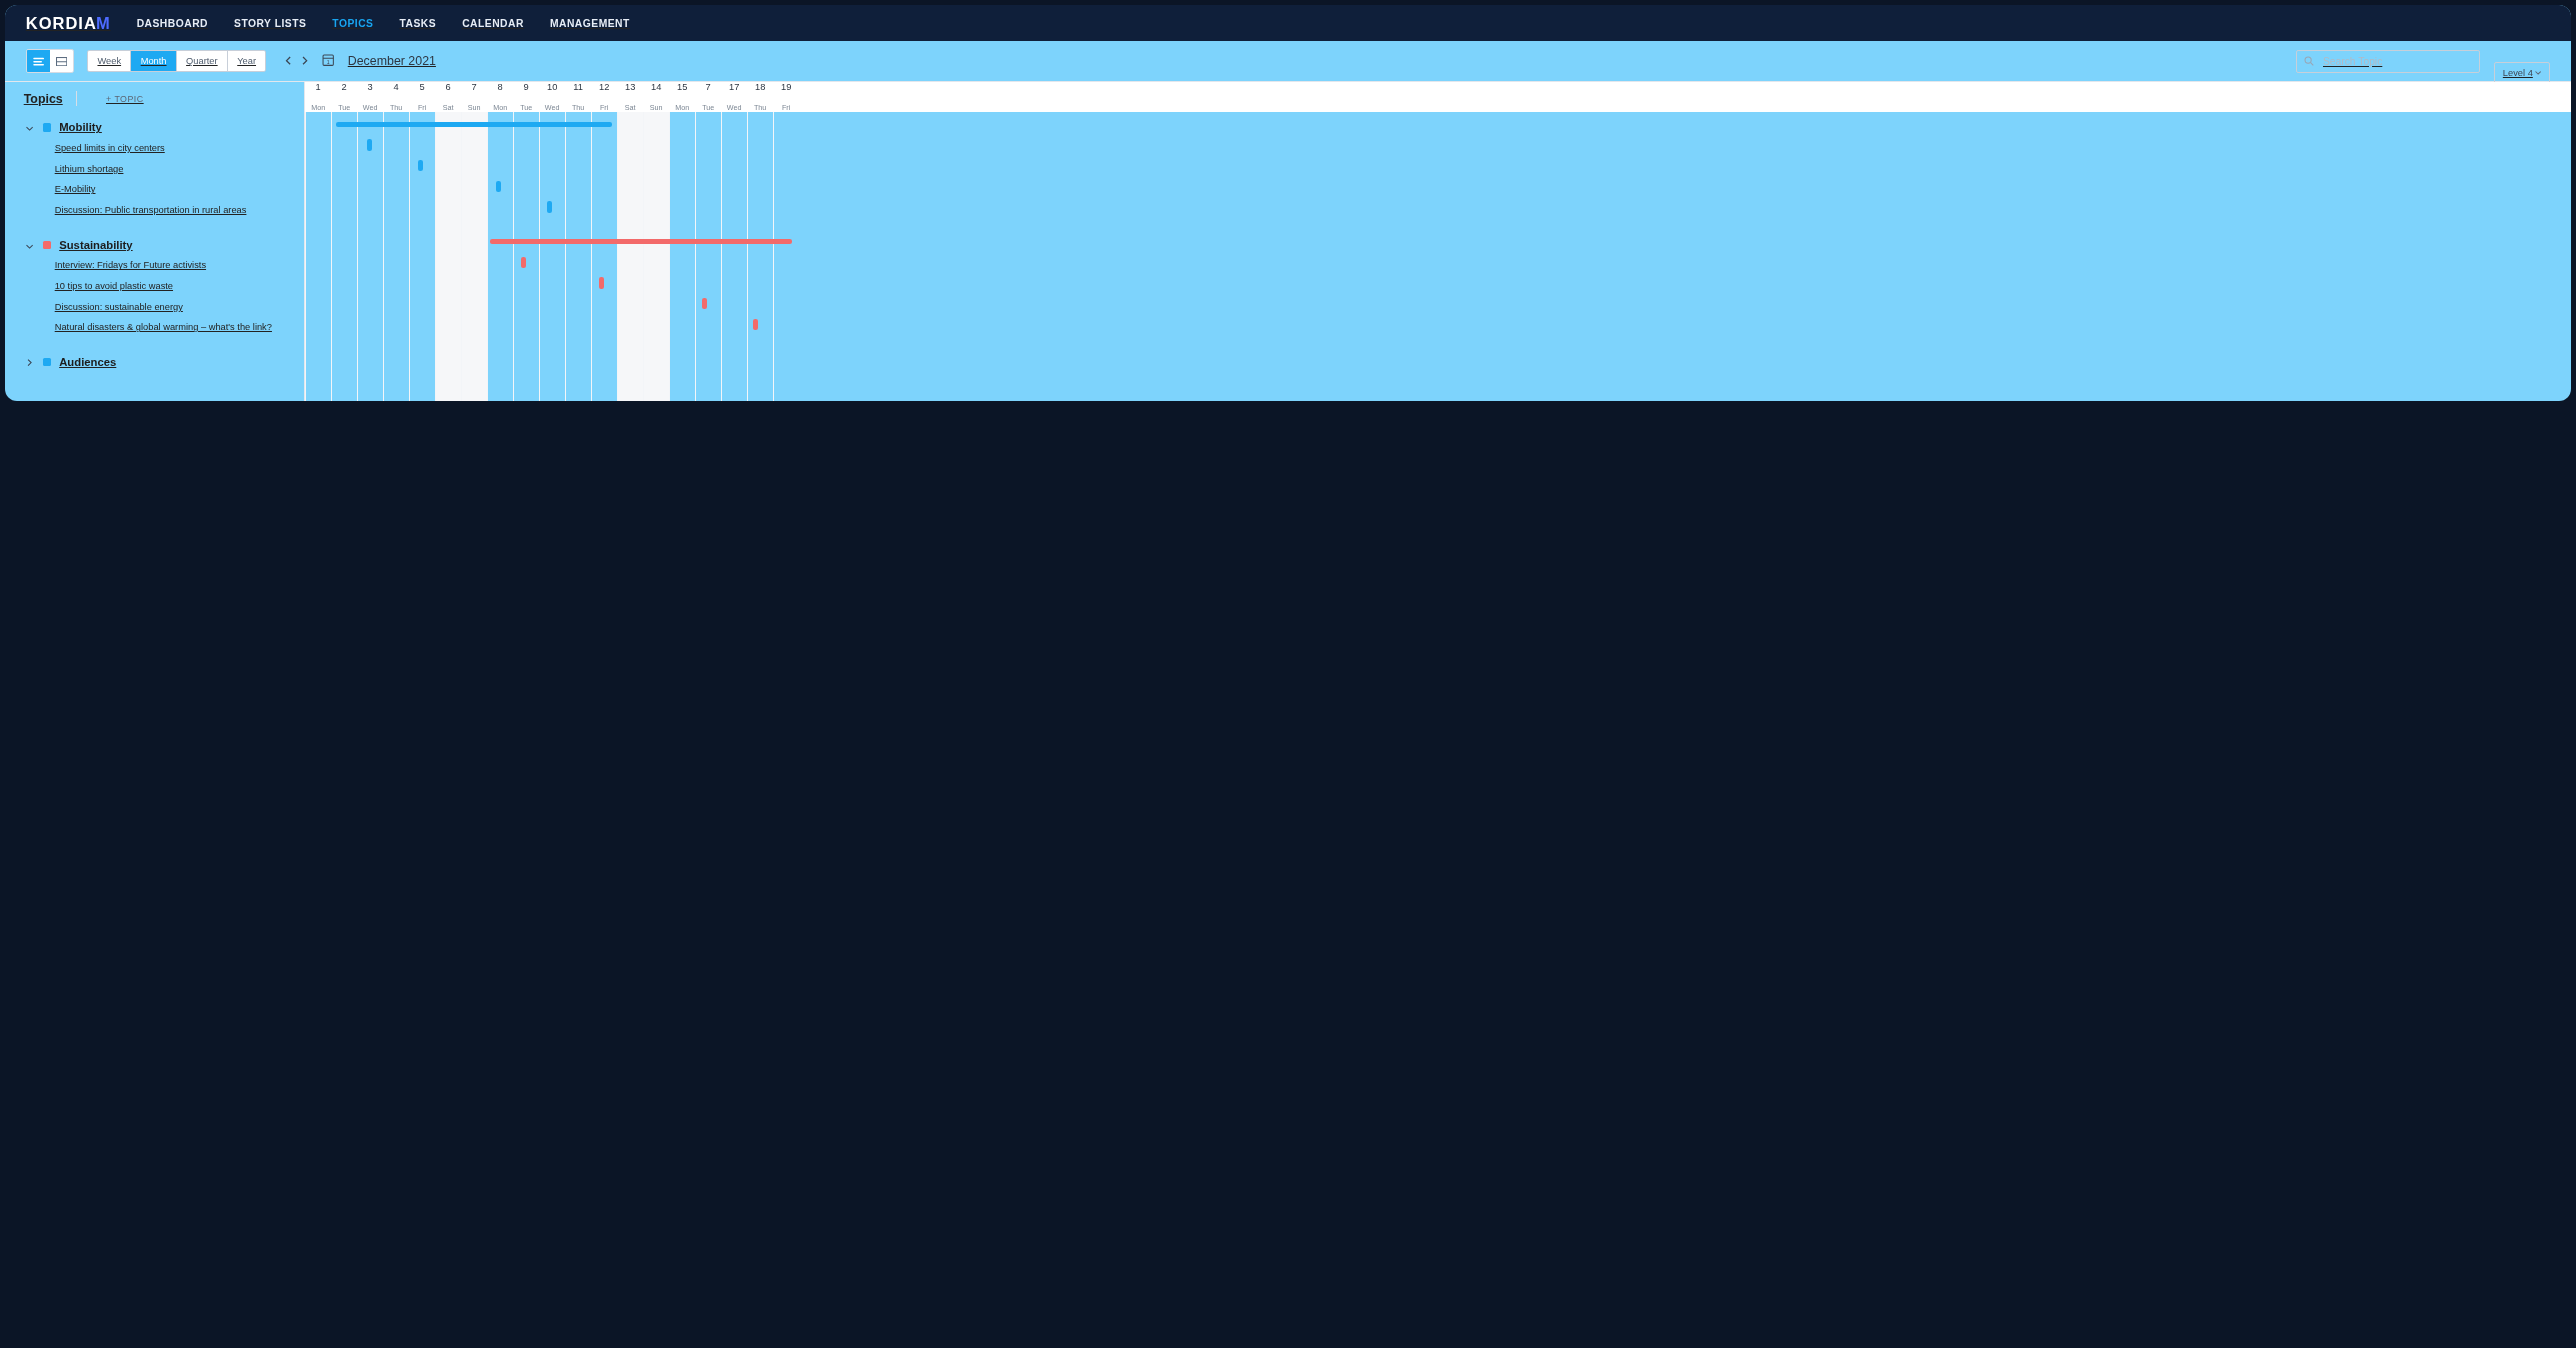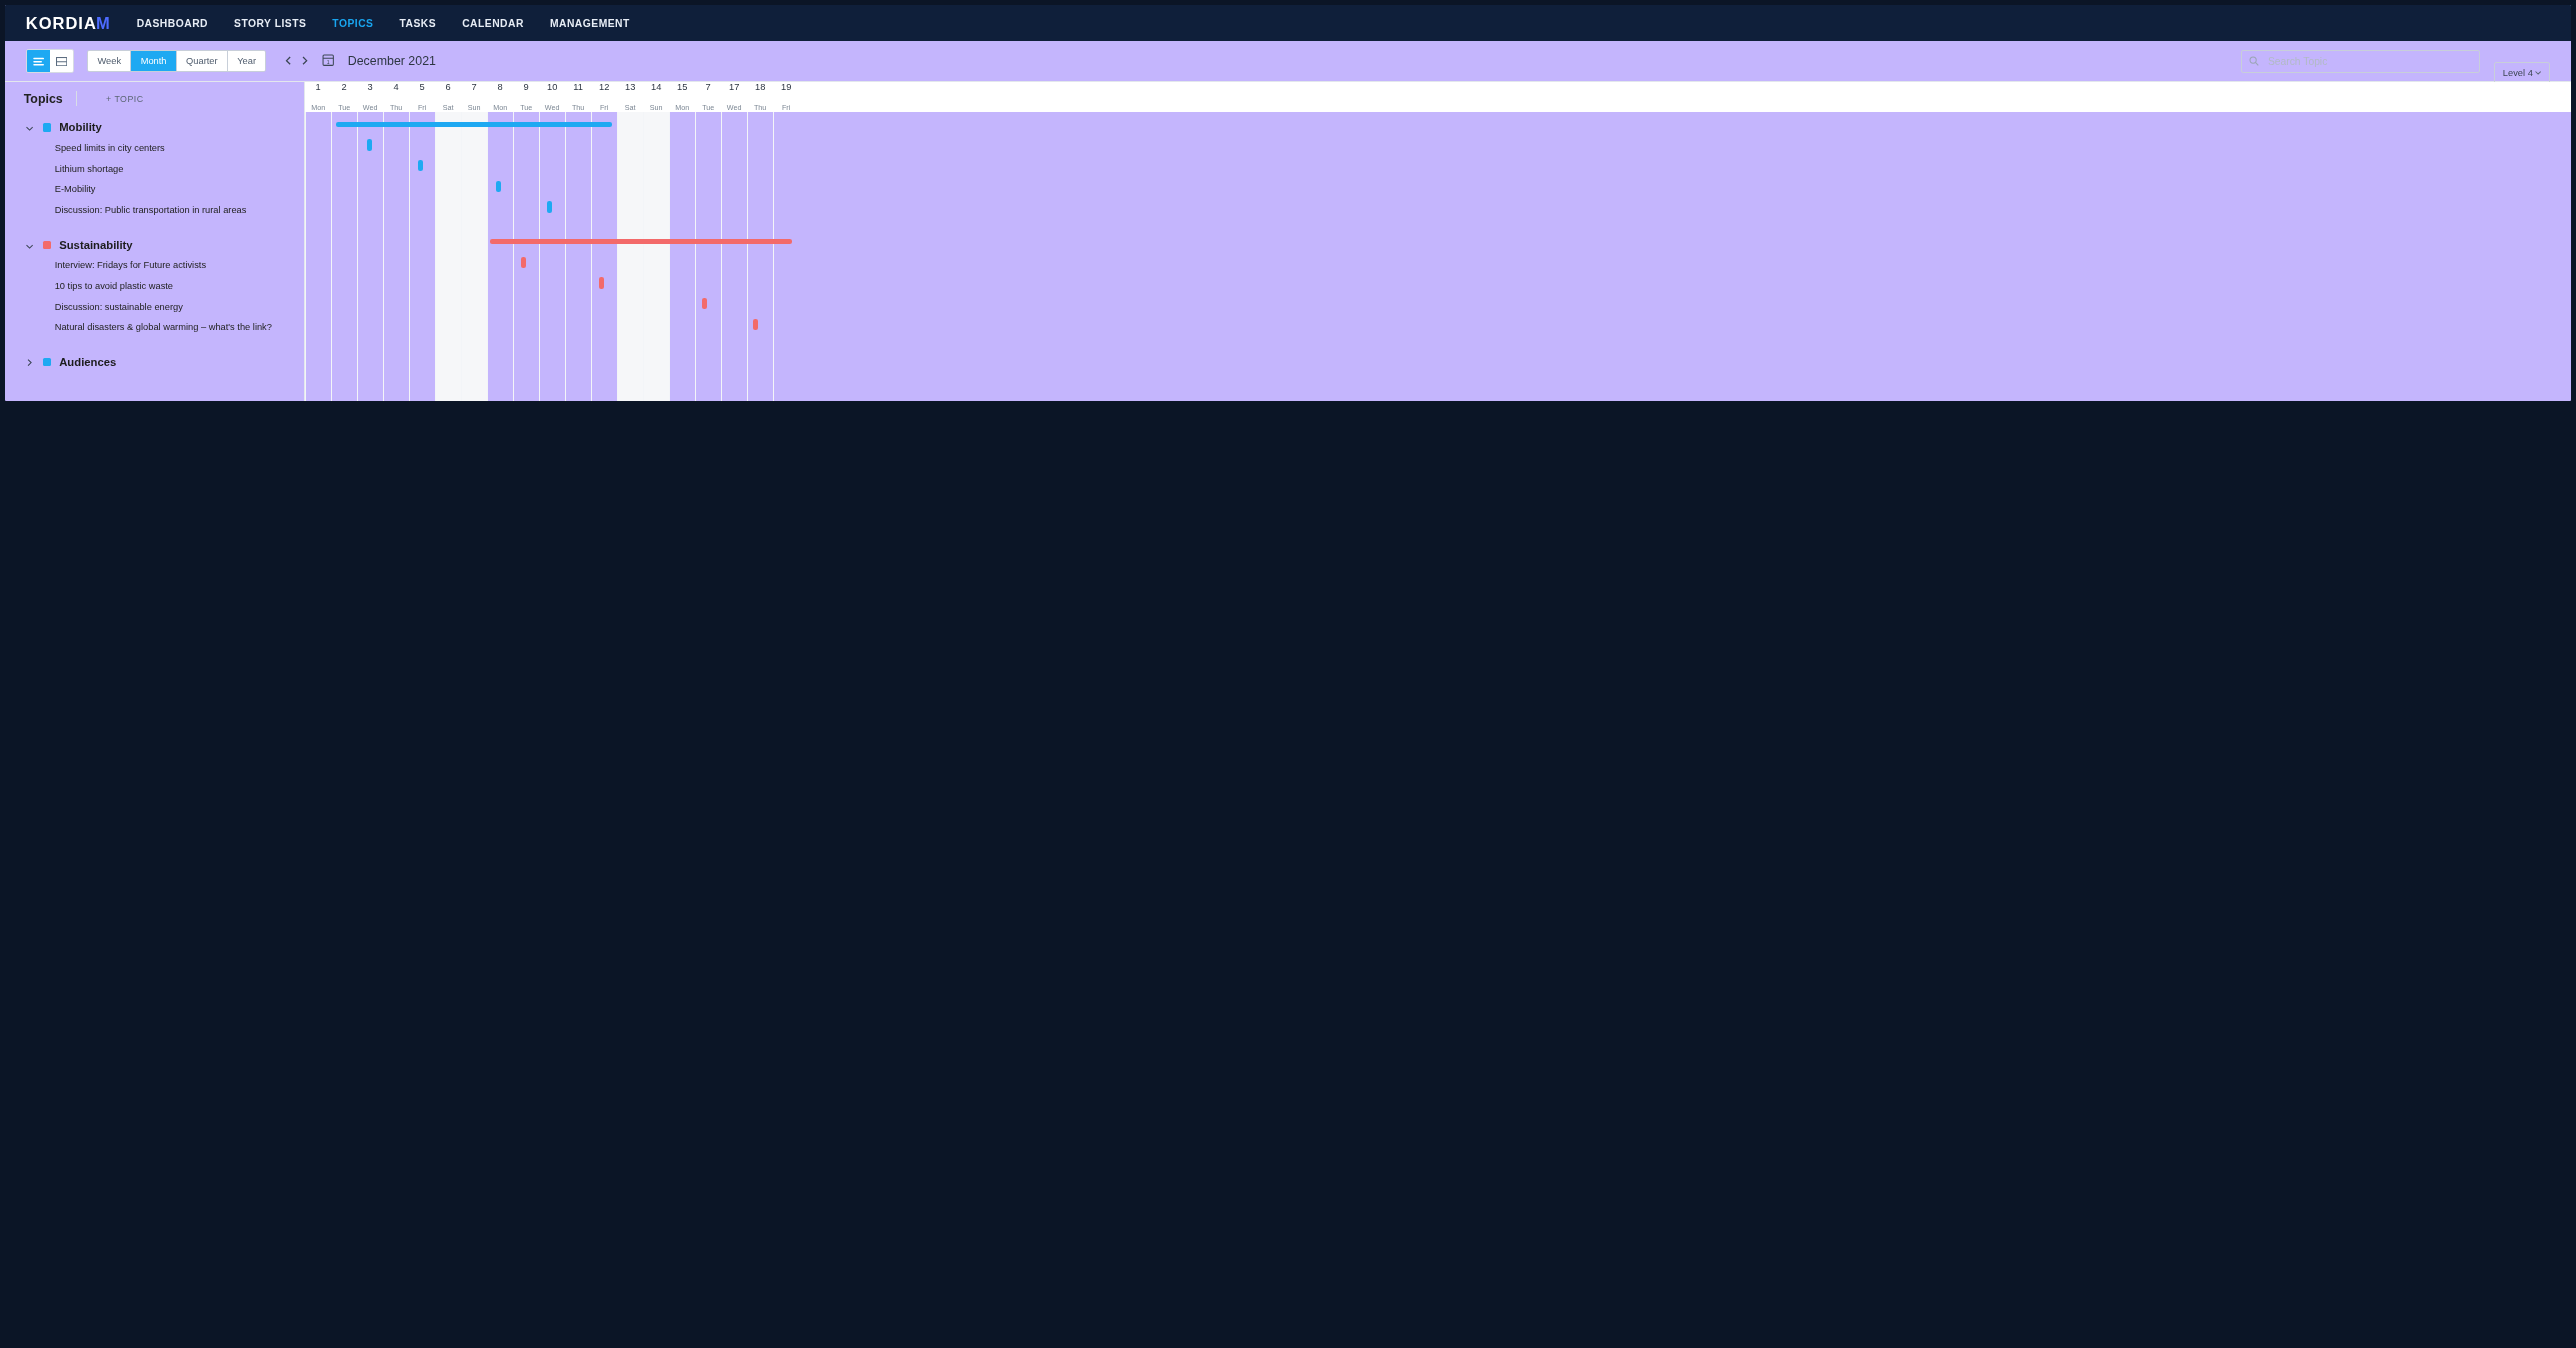--- a/index.html
+++ b/index.html
@@ -4,23 +4,24 @@
 <style>
   * { box-sizing: border-box; }
   html, body {
     margin: 0; padding: 0;
     font-family: -apple-system, "Segoe UI", Helvetica, Arial, sans-serif;
     background: #0b1526;
     color: #222;
   }
   body { padding: 5.2px; }
   .app {
-    background: #c4b5fd;
-    border-radius: 1px;
+    background: #7dd3fc;
+    border-radius: 12px;
     overflow: hidden;
+    text-decoration: underline;
   }
   
   .topnav {
     background: #0f1f3a;
     height: 36px;
     display: flex;
     align-items: center;
     padding: 0 20.6px;
     gap: 26px;
   }
@@ -67,21 +68,21 @@
   .range-btn:last-child { border-right:none; }
   .range-btn.active { background:#1ea9f2; color:#fff; }
   .nav-arrows { display:flex; gap:11.3px; margin-left:5.2px; }
   .arrow-btn { cursor:pointer; color:#3b4654; font-size:10.3px; }
   .today-icon { cursor:pointer; }
   .date-label { font-size:12.4px; color:#2d3642; font-weight:400; }
   .spacer { flex:1; }
   .search {
     display:flex; align-items:center; gap:6.2px;
     border:0.5px solid #c8cfd9; border-radius:2.1px;
-    padding:4.1px 7.2px; width:239px; color:#9aa5b3;
+    padding:4.1px 7.2px; width:184px; color:#9aa5b3;
   }
   .search input {
     border:none; outline:none; font-size:10.3px; color:#303a46;
     flex:1; background:transparent;
   }
   .search input::placeholder { color:#b2bac5; }
   .level-select {
     display:flex; align-items:center; gap:2px;
     border:0.5px solid #c8cfd9; border-radius:2.1px;
     padding:5.2px 8.2px; font-size:9.3px; color:#3c4552; cursor:pointer;margin-top:24px;

